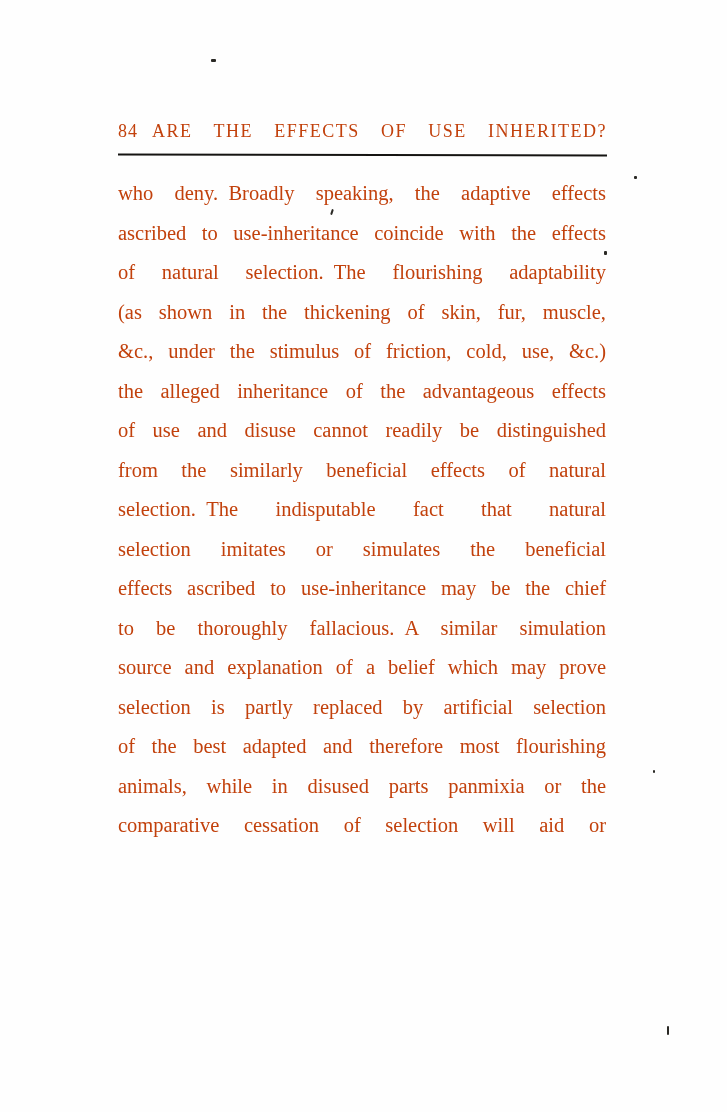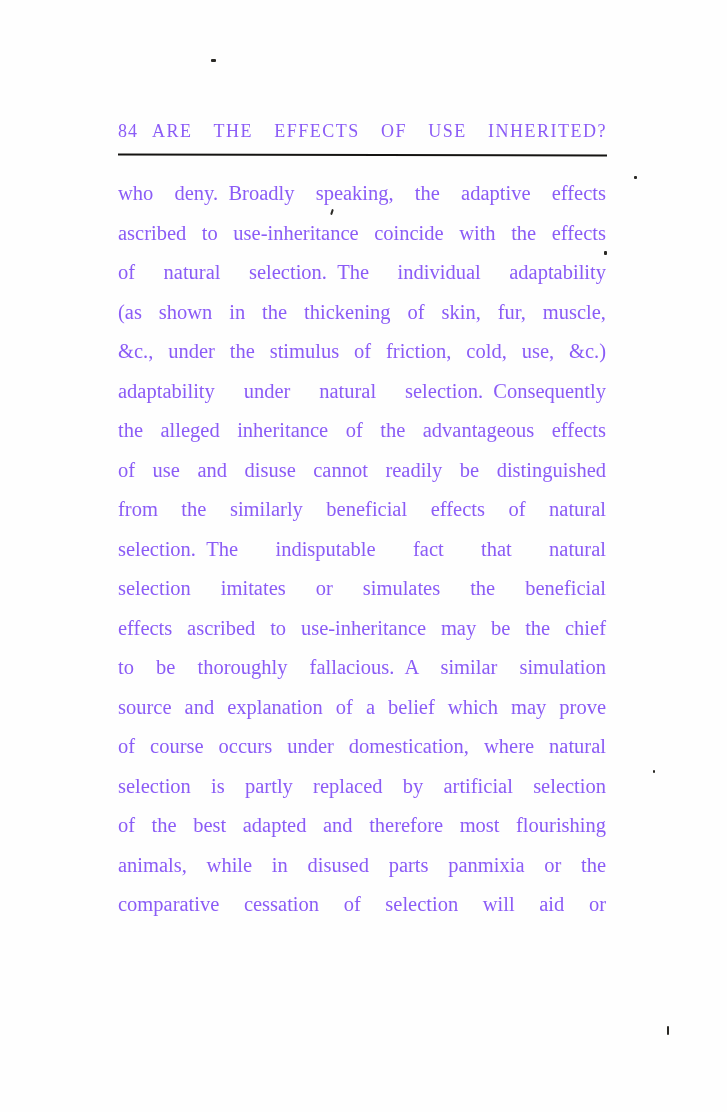--- a/index.html
+++ b/index.html
@@ -7,21 +7,21 @@
     padding: 0;
     background: #e8e8e6;
   }
   .page {
     position: relative;
     width: 727px;
     height: 1112px;
     background: #fefefe;
     overflow: hidden;
     font-family: "Liberation Serif", "DejaVu Serif", serif;
-    color: #8b5cf6;
+    color: #c2410c;
   }
   
   .running-header {
     position: absolute;
     left: 118px;
     top: 121px;
     width: 489px;
     display: flex;
     align-items: baseline;
   }
@@ -88,33 +88,31 @@
   <div class="running-header">
     <span class="page-number">84</span>
     <span class="running-title">ARE THE EFFECTS OF USE INHERITED?</span>
   </div>
 
   <hr class="header-rule">
 
   <div class="body-text" id="body-lines">
       <div class="line">who deny. Broadly speaking, the adaptive effects</div>
       <div class="line">ascribed to use-inheritance coincide with the effects</div>
-      <div class="line">of natural selection. The individual adaptability</div>
+      <div class="line">of natural selection. The flourishing adaptability</div>
       <div class="line">(as shown in the thickening of skin, fur, muscle,</div>
       <div class="line">&amp;c., under the stimulus of friction, cold, use, &amp;c.)</div>
-      <div class="line">adaptability under natural selection. Consequently</div>
       <div class="line">the alleged inheritance of the advantageous effects</div>
       <div class="line">of use and disuse cannot readily be distinguished</div>
       <div class="line">from the similarly beneficial effects of natural</div>
       <div class="line">selection. The indisputable fact that natural</div>
       <div class="line">selection imitates or simulates the beneficial</div>
       <div class="line">effects ascribed to use-inheritance may be the chief</div>
       <div class="line">to be thoroughly fallacious. A similar simulation</div>
       <div class="line">source and explanation of a belief which may prove</div>
-      <div class="line">of course occurs under domestication, where natural</div>
       <div class="line">selection is partly replaced by artificial selection</div>
       <div class="line">of the best adapted and therefore most flourishing</div>
       <div class="line">animals, while in disused parts panmixia or the</div>
       <div class="line">comparative cessation of selection will aid or</div>
     </div>
 
   <span class="speck speck-1"></span>
   <span class="speck speck-2"></span>
   <span class="speck speck-3"></span>
   <span class="speck speck-4"></span>

